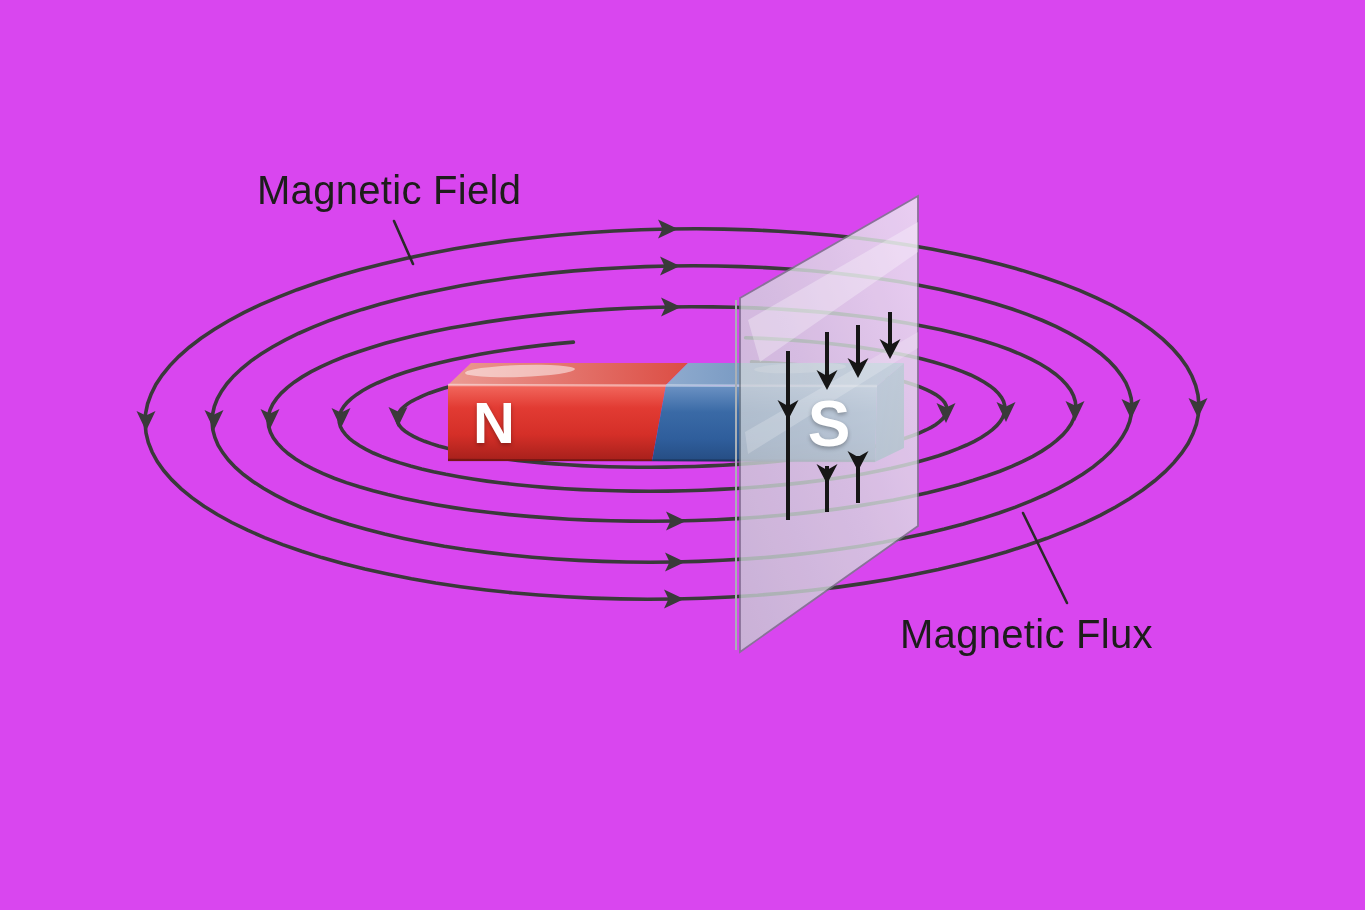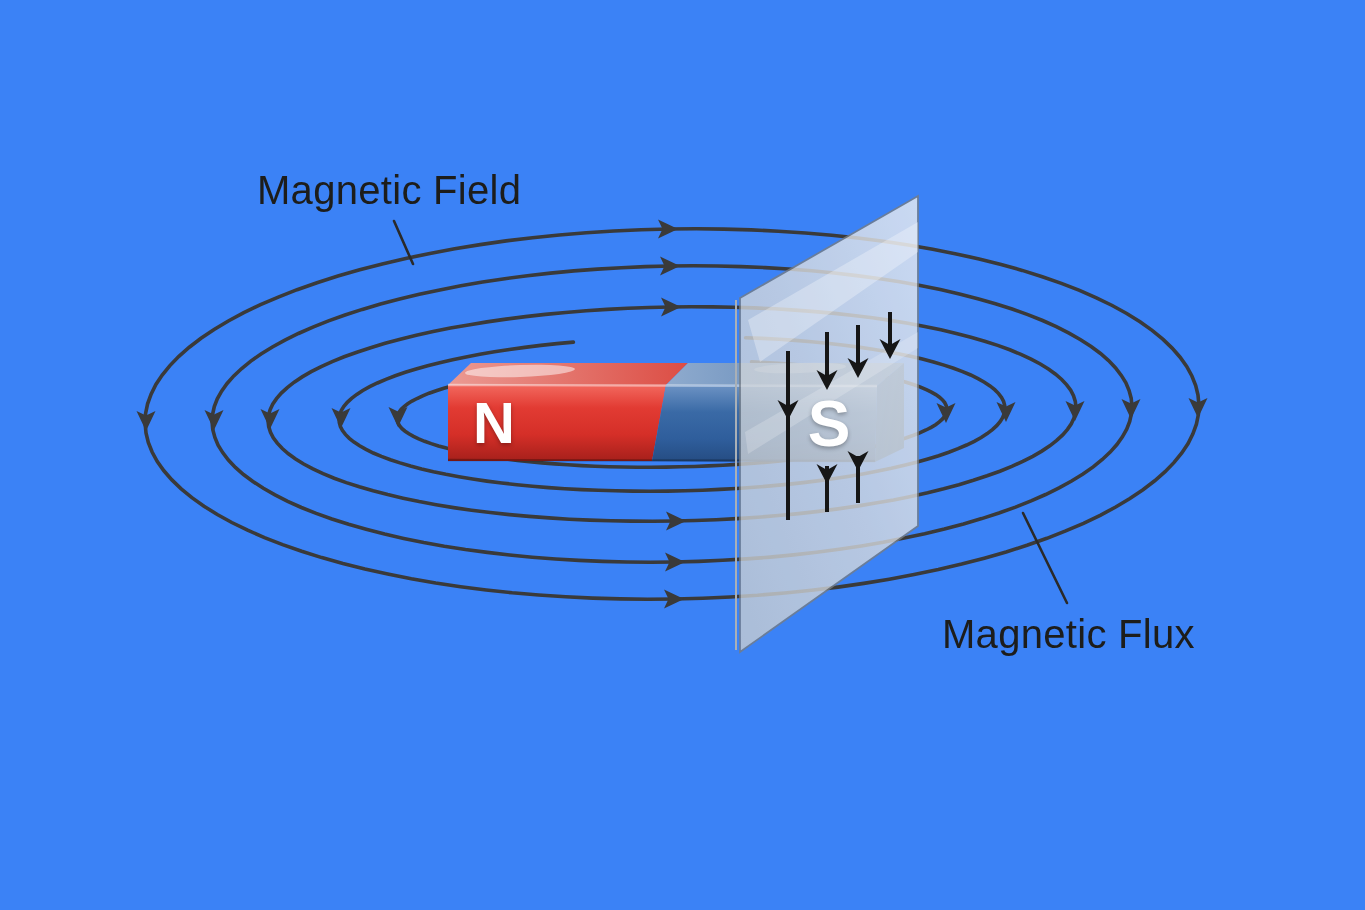--- a/index.html
+++ b/index.html
@@ -1,17 +1,17 @@
 <!DOCTYPE html>
 <html><head>
 <meta charset="utf-8">
 <title>Magnetic Field Diagram</title>
 <style>
   html,body { margin:0; padding:0; background:#ffffff; }
-  .stage { position:relative; width:1365px; height:910px; background:#3b82f6; overflow:hidden;
+  .stage { position:relative; width:1365px; height:910px; background:#d946ef; overflow:hidden;
            font-family:"Liberation Sans", sans-serif; }
   #scene { position:absolute; left:0; top:0; width:1365px; height:910px; }
   .diagram-label { position:absolute; font-size:40px; color:#1d1d1b; white-space:nowrap;
                    letter-spacing:0.3px; }
   .pole-label { position:absolute; transform:translate(-50%,-52%); font-weight:bold; color:#ffffff;
                 text-shadow:0 2px 4px rgba(0,0,0,0.30); }
   .pole-n { font-size:58px; }
   .pole-s { font-size:64px; }
 </style>
 </head>
@@ -106,16 +106,16 @@
         <line x1="890" y1="312" x2="890" y2="355" stroke="#161616" stroke-width="4"></line>
         <path d="M890 359 L879.5 339 L890 345 L900.5 339 Z" fill="#161616"></path>
       </g>
       <g>
         <line x1="394" y1="221" x2="413" y2="264" stroke="#2a2a2a" stroke-width="2.6" stroke-linecap="round"></line>
         <line x1="1023" y1="513" x2="1067" y2="603" stroke="#2a2a2a" stroke-width="2.6" stroke-linecap="round"></line>
       </g>
     </svg>
 
   <div class="diagram-label" id="label-field" style="left: 257px; top: 168px; color: rgb(29, 29, 27);">Magnetic Field</div>
-  <div class="diagram-label" id="label-flux" style="left: 942px; top: 612px; color: rgb(29, 29, 27);">Magnetic Flux</div>
+  <div class="diagram-label" id="label-flux" style="left: 900px; top: 612px; color: rgb(29, 29, 27);">Magnetic Flux</div>
   <div class="pole-label pole-n" id="pole-n" style="left: 494px; top: 424px;">N</div>
   <div class="pole-label pole-s" id="pole-s" style="left: 829px; top: 425px;">S</div>
 </div>
 
 </body></html>

